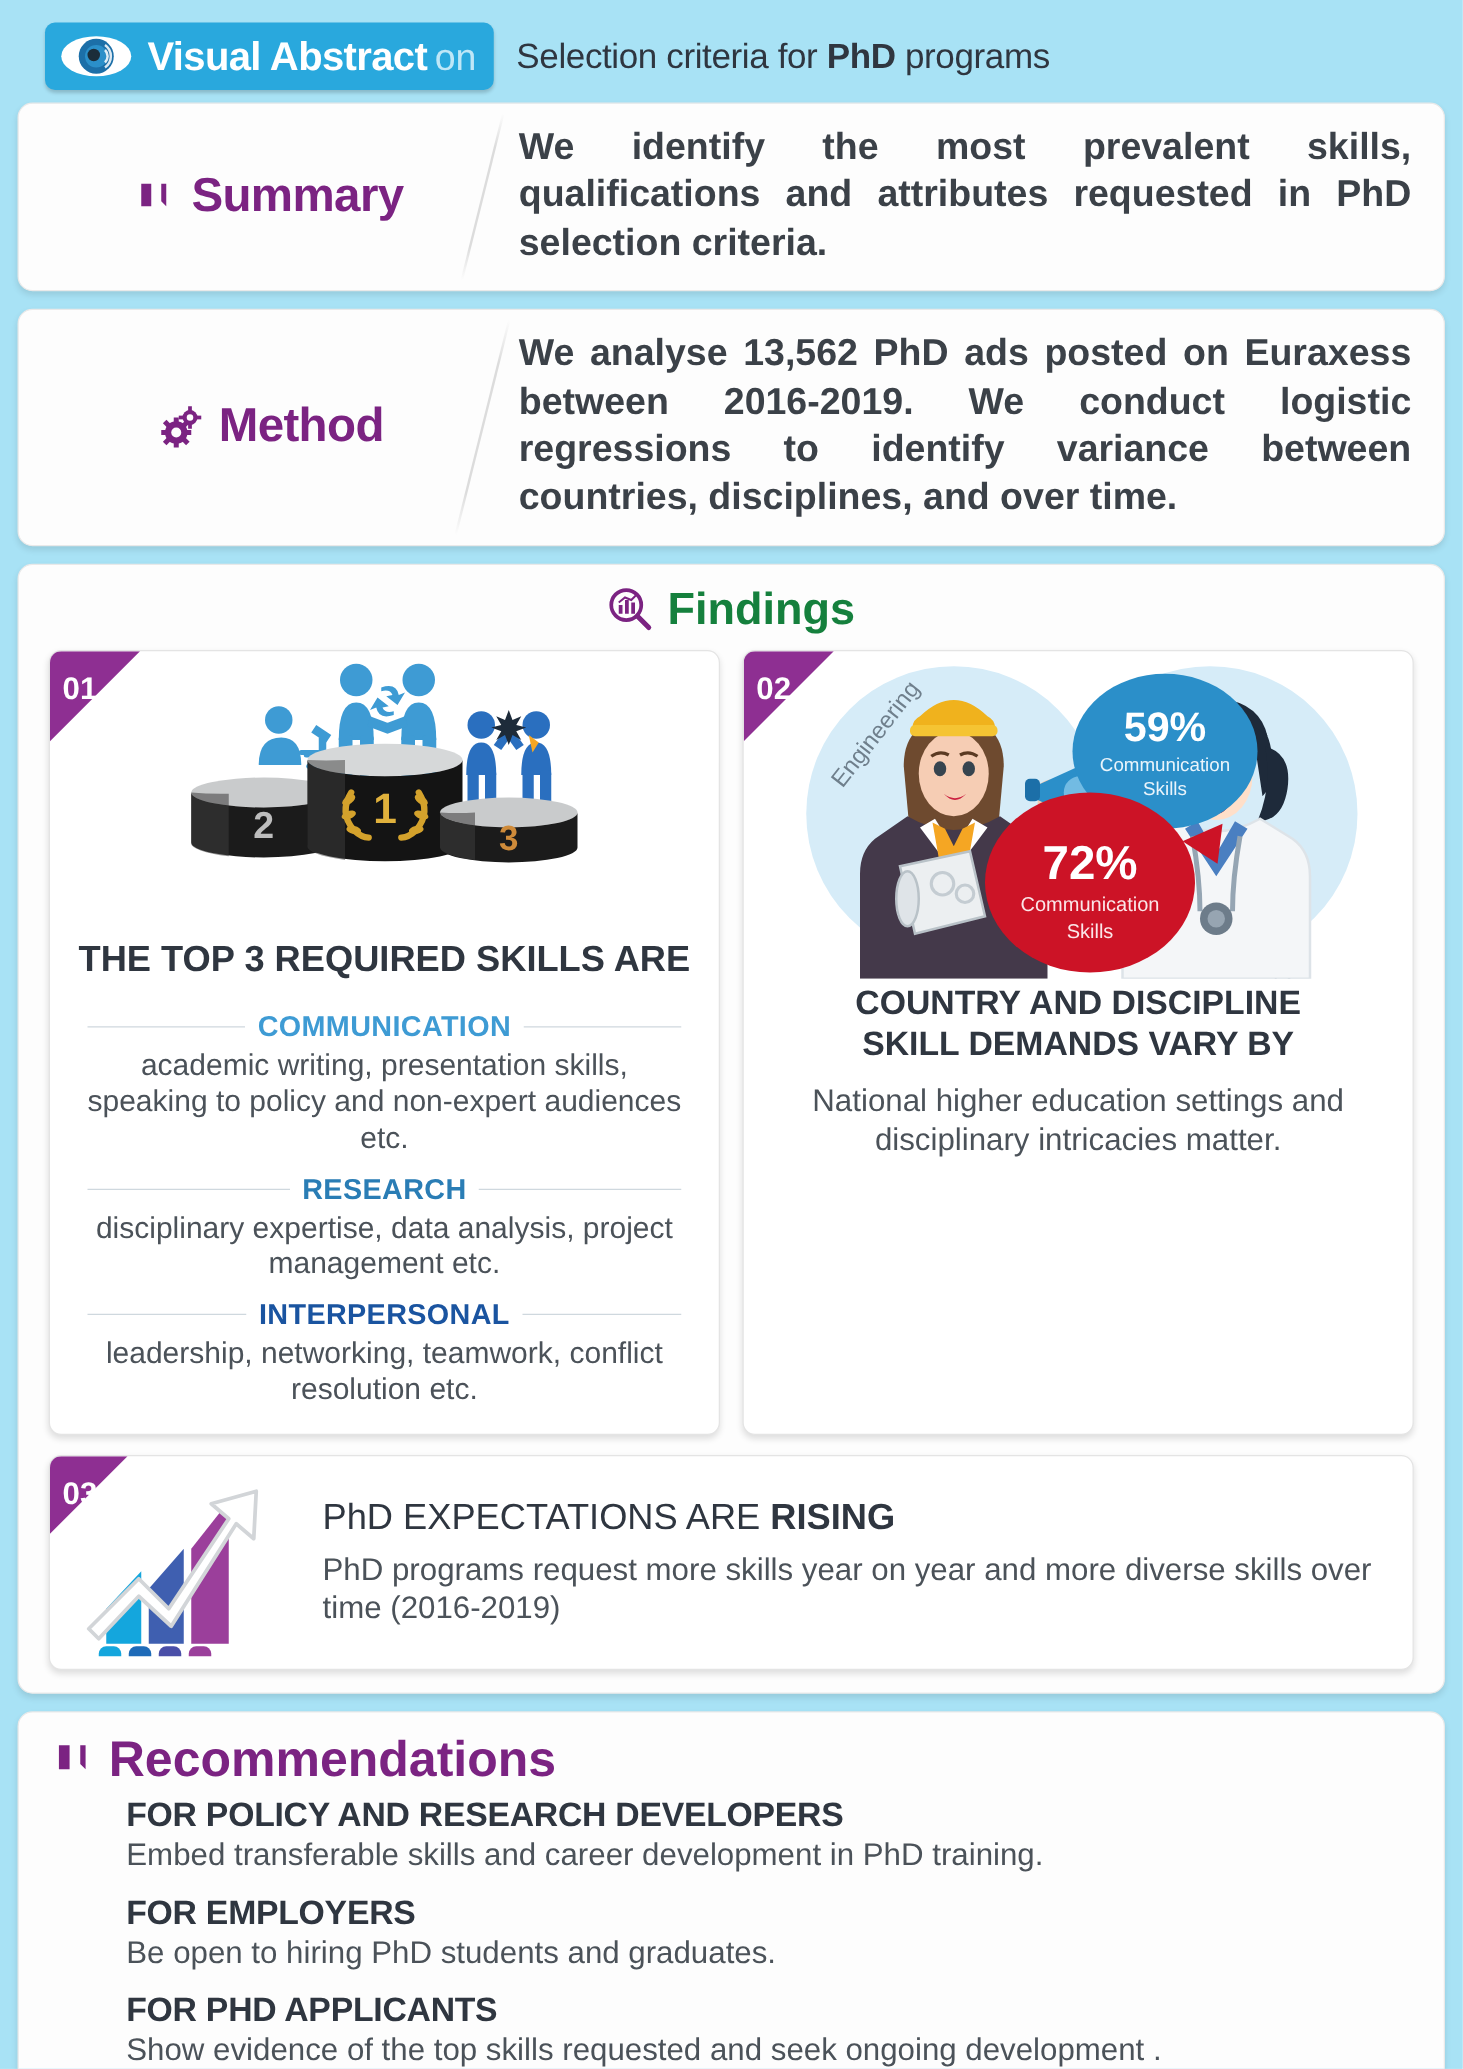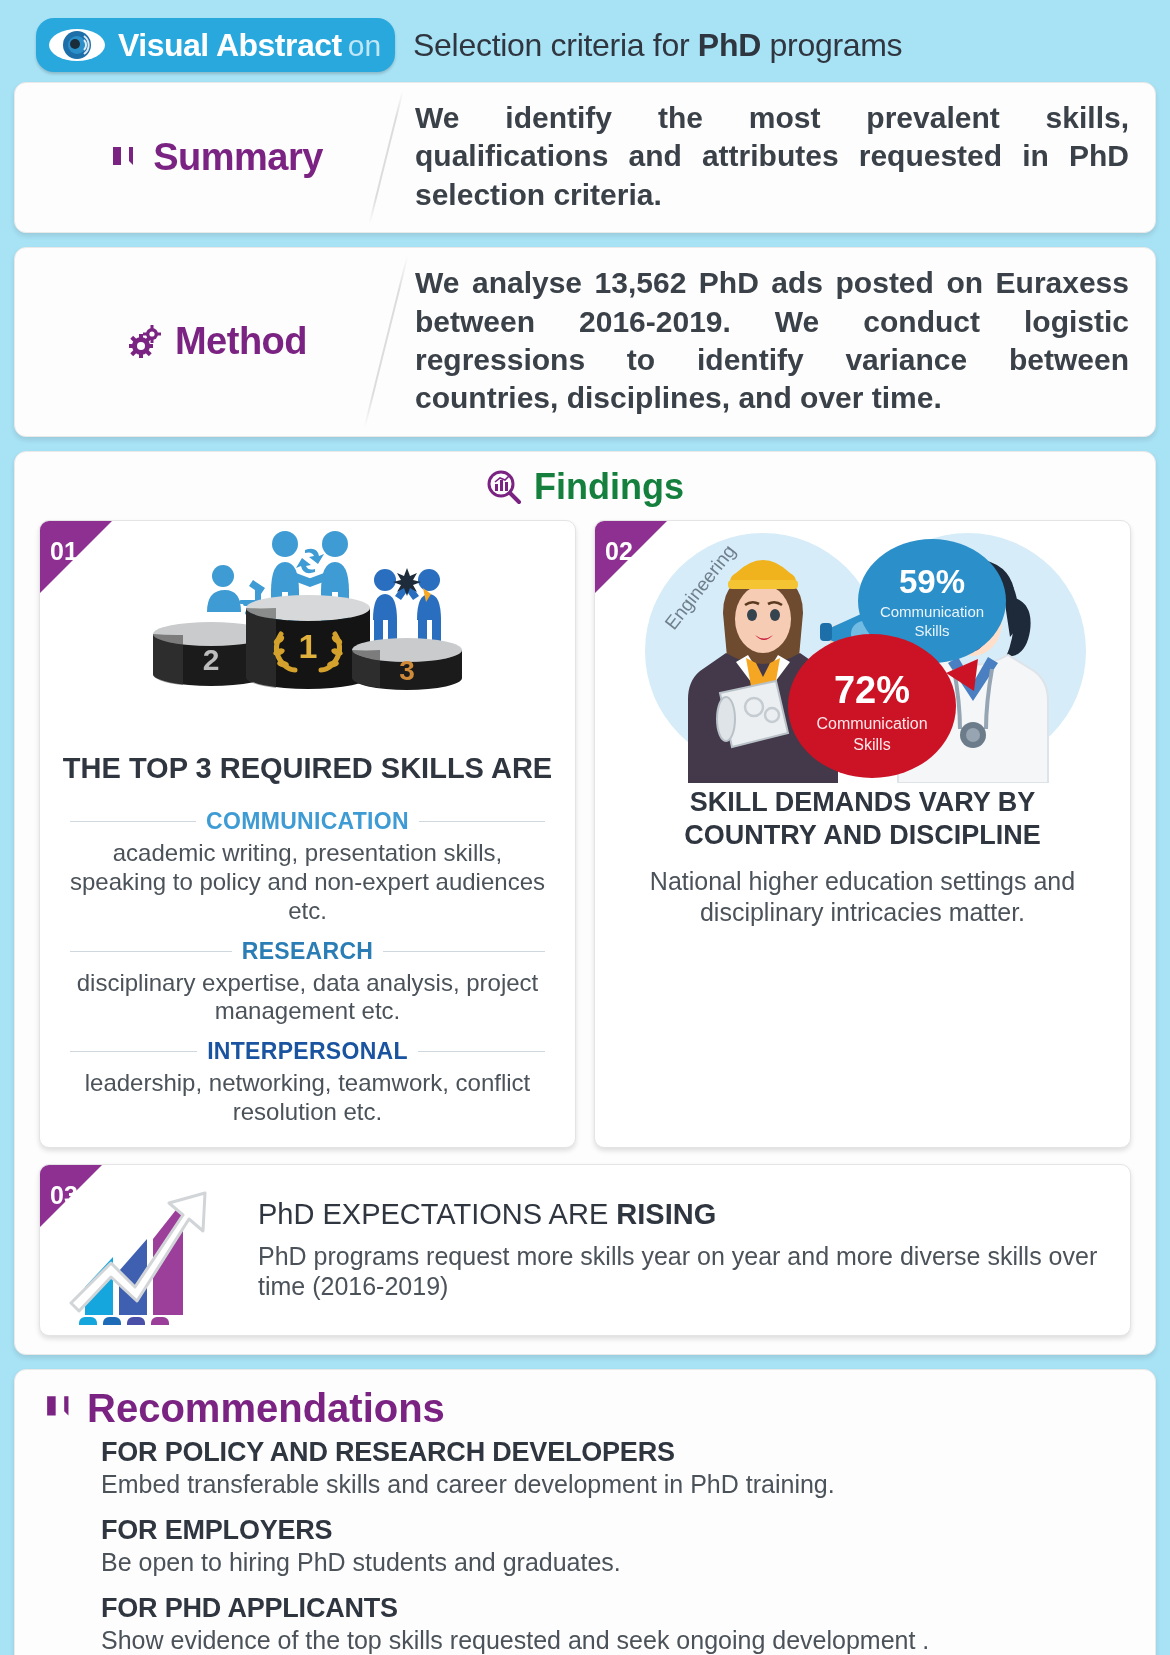--- a/index.html
+++ b/index.html
@@ -7,28 +7,28 @@
     width: 1170px; height: 1655px;
     background: #a8e2f5;
     font-family: "Liberation Sans", sans-serif;
     overflow: hidden;
   }
   .page { width: 1170px; height: 1655px; position: relative; padding: 0 14px; }
 
   
   .header { display: flex; align-items: center; padding: 18px 22px 10px 22px; gap: 18px; }
   .va-badge {
-    background: #29a8dd; border-radius: 18px; padding: 7px 14px 7px 12px;
+    background: #29a8dd; border-radius: 8px; padding: 7px 14px 7px 12px;
     display: flex; align-items: center; gap: 12px;
     box-shadow: 0 2px 3px rgba(0,0,0,.18);
   }
   .eye-logo { width: 58px; height: 40px; flex: none; }
   .va-text { font-size: 32px; font-weight: bold; color: #ffffff; letter-spacing: -0.5px; }
   .va-on { font-size: 30px; color: #bfe7f7; font-weight: normal; margin-left: 6px; }
-  .head-title { font-size: 32px; color: #2f3640; letter-spacing: -0.3px; }
+  .head-title { font-size: 28px; color: #2f3640; letter-spacing: -0.3px; }
   .head-title b { font-weight: bold; }
 
   
   .card {
     background: #fdfdfd; border-radius: 12px; border: 1px solid #e9e9e9;
     box-shadow: 0 3px 5px rgba(0,0,0,.10);
     position: relative; overflow: hidden;
   }
   .panel { margin-bottom: 14px; }
 
@@ -374,22 +374,22 @@
 
             <path d="M318 150 l32 -14 l-4 32 z" fill="#cc1326"></path>
             <ellipse cx="244" cy="183" rx="84" ry="72" fill="#cc1326"></ellipse>
             <text x="244" y="180" font-family="Liberation Sans, sans-serif" font-size="38" font-weight="bold" fill="#ffffff" text-anchor="middle">72%</text>
             <text x="244" y="206" font-family="Liberation Sans, sans-serif" font-size="16" fill="#fbe6e8" text-anchor="middle">Communication</text>
             <text x="244" y="227" font-family="Liberation Sans, sans-serif" font-size="16" fill="#fbe6e8" text-anchor="middle">Skills</text>
           </svg>
         </div>
 
         <div class="fc-title">
+          <div><b>COUNTRY</b><span> AND </span><b>DISCIPLINE</b></div>
           <div>SKILL DEMANDS VARY BY</div>
-          <div><b>COUNTRY</b><span> AND </span><b>DISCIPLINE</b></div>
         </div>
         <div class="fc-sub">National higher education settings and disciplinary intricacies matter.</div>
       </div>
     </div>
 
     <div class="fcard card03">
       <div class="corner" style="border-top-width:62px;border-right-width:62px;"></div>
       <div class="corner-num">03</div>
 
       <div class="c03-illus">

